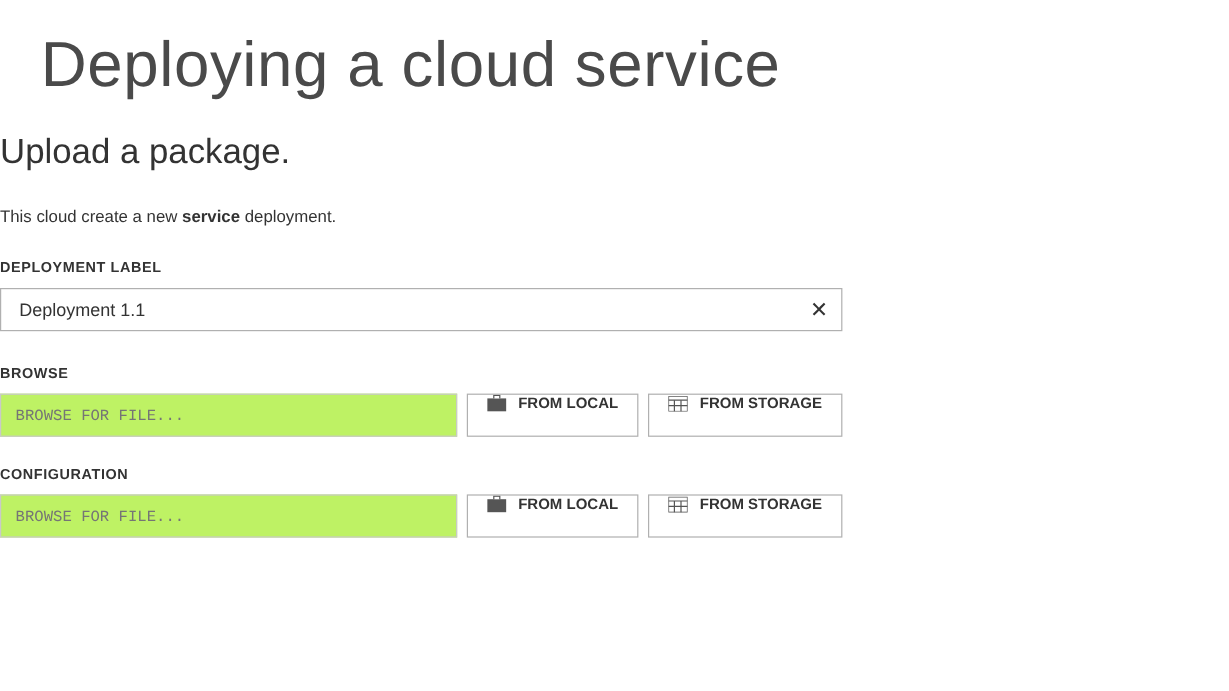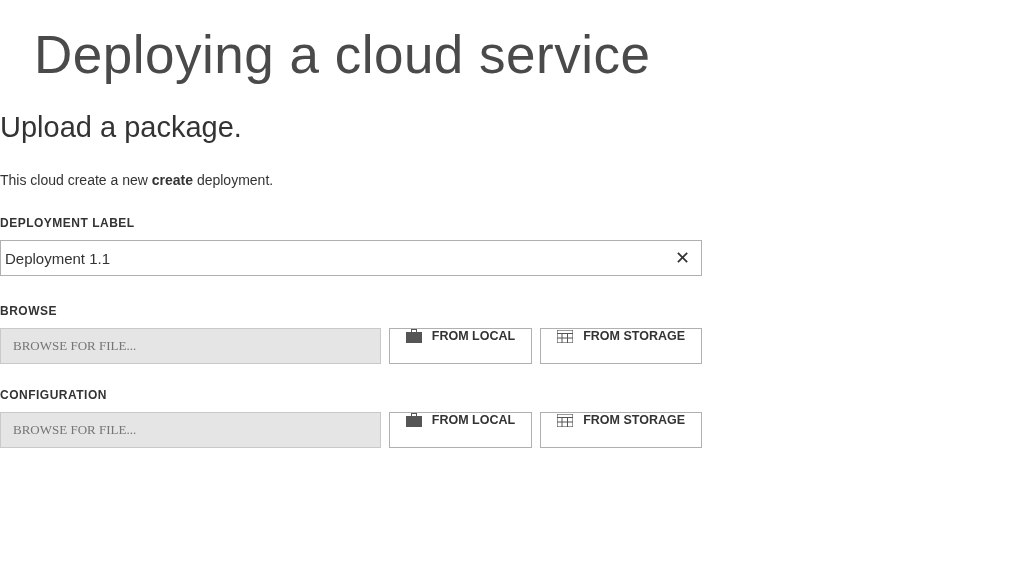--- a/index.html
+++ b/index.html
@@ -49,21 +49,21 @@
     }
     .text-input-wrapper {
       position: relative;
       width: 702px;
       margin-bottom: 28px;
     }
     .text-input {
       width: 100%;
       height: 36px;
       border: 1px solid #b0b0b0;
-      padding: 0 36px 0 4px;
+      padding: 0 36px 0 15px;
       font-size: 15px;
       font-family: "Segoe UI", Arial, sans-serif;
       color: #333;
       outline: none;
     }
     .clear-btn {
       position: absolute;
       right: 8px;
       top: 50%;
       transform: translateY(-50%);
@@ -78,25 +78,25 @@
     .file-row {
       display: flex;
       gap: 8px;
       margin-bottom: 24px;
       width: 702px;
     }
     .browse-input {
       flex: 1;
       height: 36px;
       border: 1px solid #c9c9c9;
-      background: #e5e5e5;
+      background: #bef264;
       padding: 0 12px;
       font-size: 13px;
       color: #808080;
-      font-family: Liberation Serif, serif;
+      font-family: Liberation Mono, monospace;
       outline: none;
     }
     .action-btn {
       height: 36px;
       border: 1px solid #b0b0b0;
       background: #fff;
       padding: 0 16px;
       font-size: 12.5px;
       font-weight: 700;
       color: #333;
@@ -119,21 +119,21 @@
   </style>
 </head>
 <body>
 
 <h1 class="page-title">Deploying a cloud service</h1>
 
 <div class="content">
   <h2 class="section-title">Upload a package.</h2>
 
   <p class="description">
-    <span>This cloud create a new </span><strong>create</strong><span> deployment.</span>
+    <span>This cloud create a new </span><strong>service</strong><span> deployment.</span>
   </p>
 
   <div class="field-label">DEPLOYMENT LABEL</div>
   <div class="text-input-wrapper">
     <input type="text" class="text-input" value="Deployment 1.1" style="">
     <button class="clear-btn">✕</button>
   </div>
 
   <div class="field-label section-gap">BROWSE</div>
   <div class="file-row">

